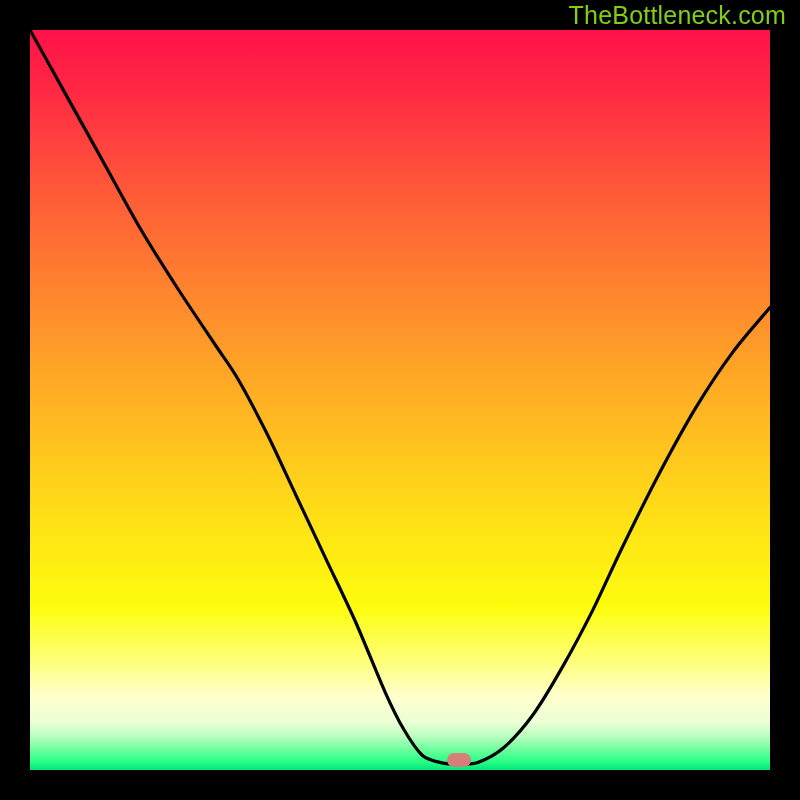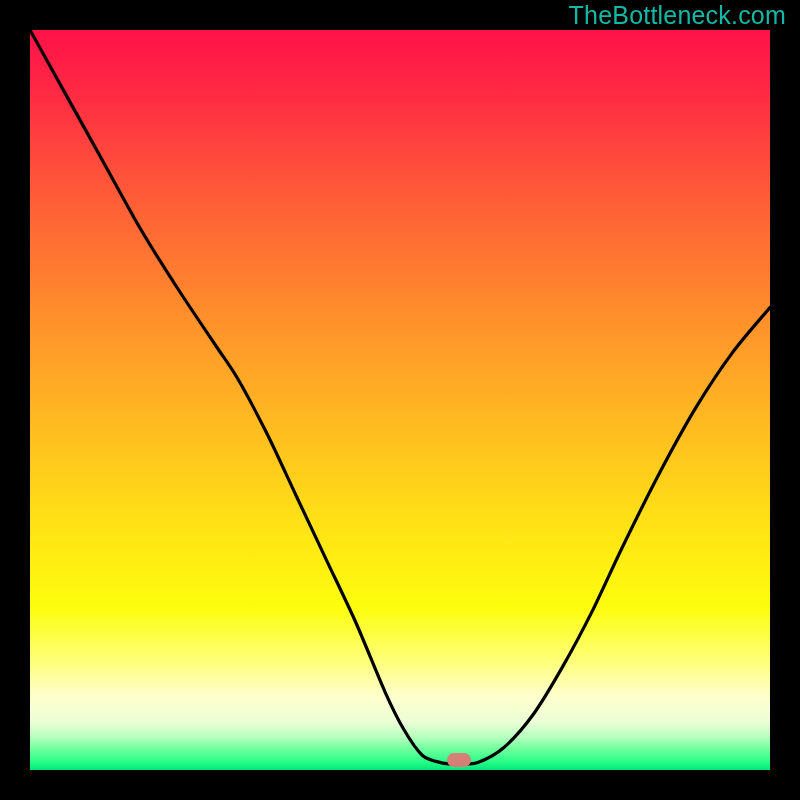--- a/index.html
+++ b/index.html
@@ -16,21 +16,21 @@
     height: 800px;
     background: #000;
   }
   .watermark {
     position: absolute;
     top: 1px;
     right: 14px;
     font-family: Arial, Helvetica, sans-serif;
     font-size: 25px;
     font-weight: 400;
-    color: #14b8a6;
+    color: #84cc16;
     letter-spacing: 0.2px;
   }
   .plot {
     position: absolute;
     left: 30px;
     top: 30px;
     width: 740px;
     height: 740px;
     overflow: hidden;
   }

